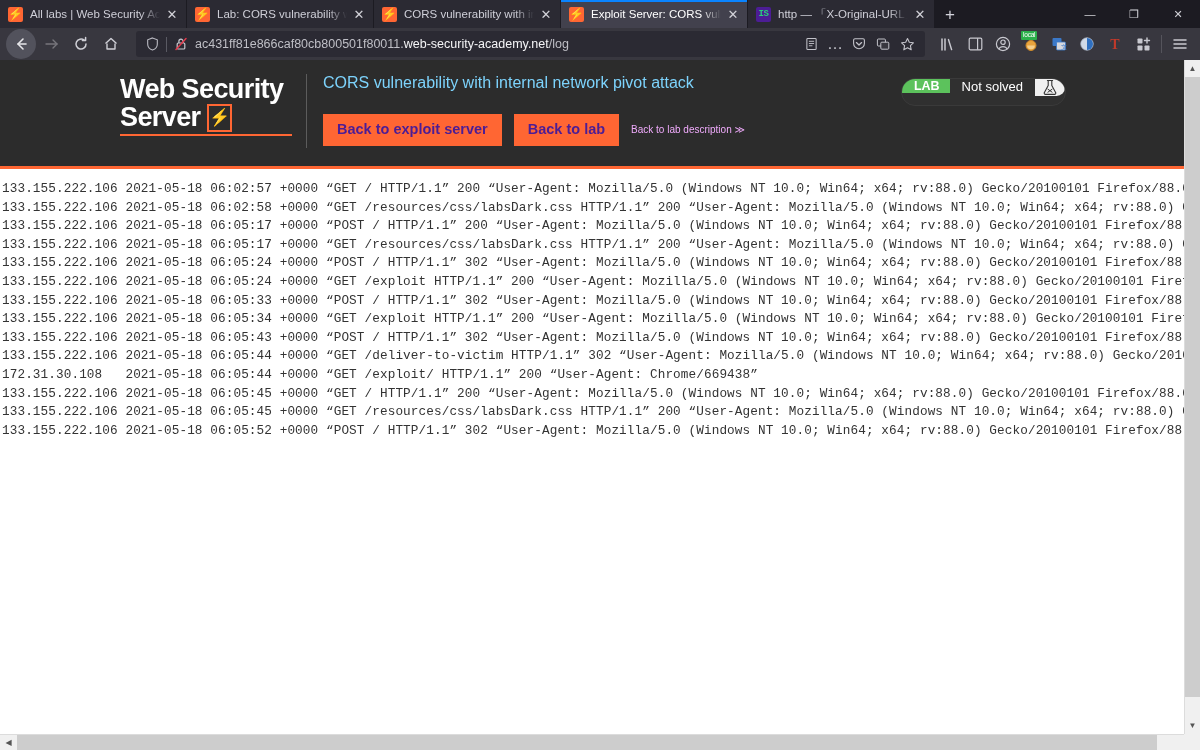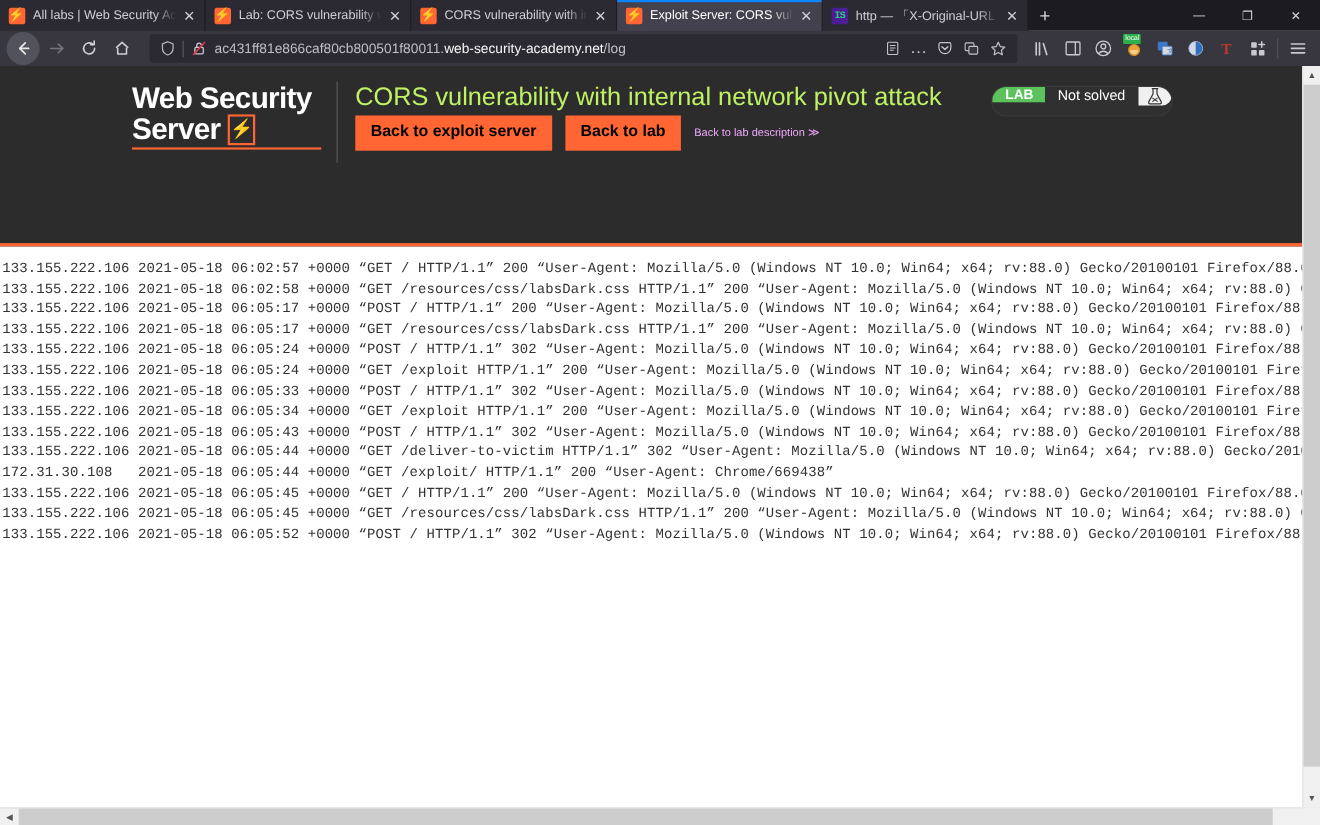--- a/index.html
+++ b/index.html
@@ -94,42 +94,42 @@
     position: absolute; top: 1px; left: 4px; background: #2bb04b; color: #fff;
     font-size: 6.5px; line-height: 1; padding: 1px 2px; border-radius: 1px;
     font-family: "Liberation Sans", sans-serif; letter-spacing: -0.2px;
   }
 
   
   .pagewrap { flex: 1 1 auto; position: relative; background: #ffffff; overflow: hidden; }
   .content { position: absolute; top: 0; left: 0; right: 16px; bottom: 16px; overflow: hidden; background: #fff; }
 
   .lab-header {
-    background: #2c2c2c; border-bottom: 3px solid #ff6633; height: 164px;
+    background: #2c2c2c; border-bottom: 3px solid #ff6633; height: 109px;
     position: relative; padding-left: 120px;
   }
   .header-inner { display: flex; align-items: flex-start; padding-top: 12px; }
   .logo { width: 180px; flex: 0 0 180px; padding-top: 4px; }
   .logo-line1, .logo-line2 {
     color: #ffffff; font-size: 27px; line-height: 1.02; font-weight: 700;
     letter-spacing: -0.6px; white-space: nowrap;
   }
   .logo-line2 { display: flex; align-items: center; }
   .logo-bolt {
     display: inline-flex; align-items: center; justify-content: center;
     width: 25px; height: 28px; border: 2px solid #ff6633; margin-left: 7px;
     color: #ff6633; font-size: 17px; line-height: 1;
   }
   .logo-underline { height: 2.5px; background: #ff6633; width: 172px; margin-top: 2px; }
   .logo-divider { width: 1px; background: #5c5c5c; align-self: stretch; margin: 2px 16px 10px 6px; height: 74px; }
   .header-main { flex: 1 1 auto; padding-top: 2px; }
-  .lab-title { color: #bef264; font-size: 23px; font-weight: 400; margin-bottom: 4px; }
+  .lab-title { color: #7dd3fc; font-size: 16px; font-weight: 400; margin-bottom: 22px; }
   .btnrow { display: flex; align-items: center; }
   .btn {
-    background: #ff6633; color: #000000; font-size: 14.5px; font-weight: bold;
+    background: #ff6633; color: #4c1d95; font-size: 14.5px; font-weight: bold;
     padding: 8px 14px; margin-right: 12px; line-height: 1.1; border: none;
     font-family: "Liberation Sans", sans-serif;
   }
   .link-desc { color: #f0abfc; font-size: 10px; }
 
   .labstatus {
     position: absolute; right: 118px; top: 18px;
     display: flex; align-items: flex-start; height: 28px;
     background: #303030; border-radius: 14px; overflow: hidden;
     border: 1px solid #3a3a3a;

